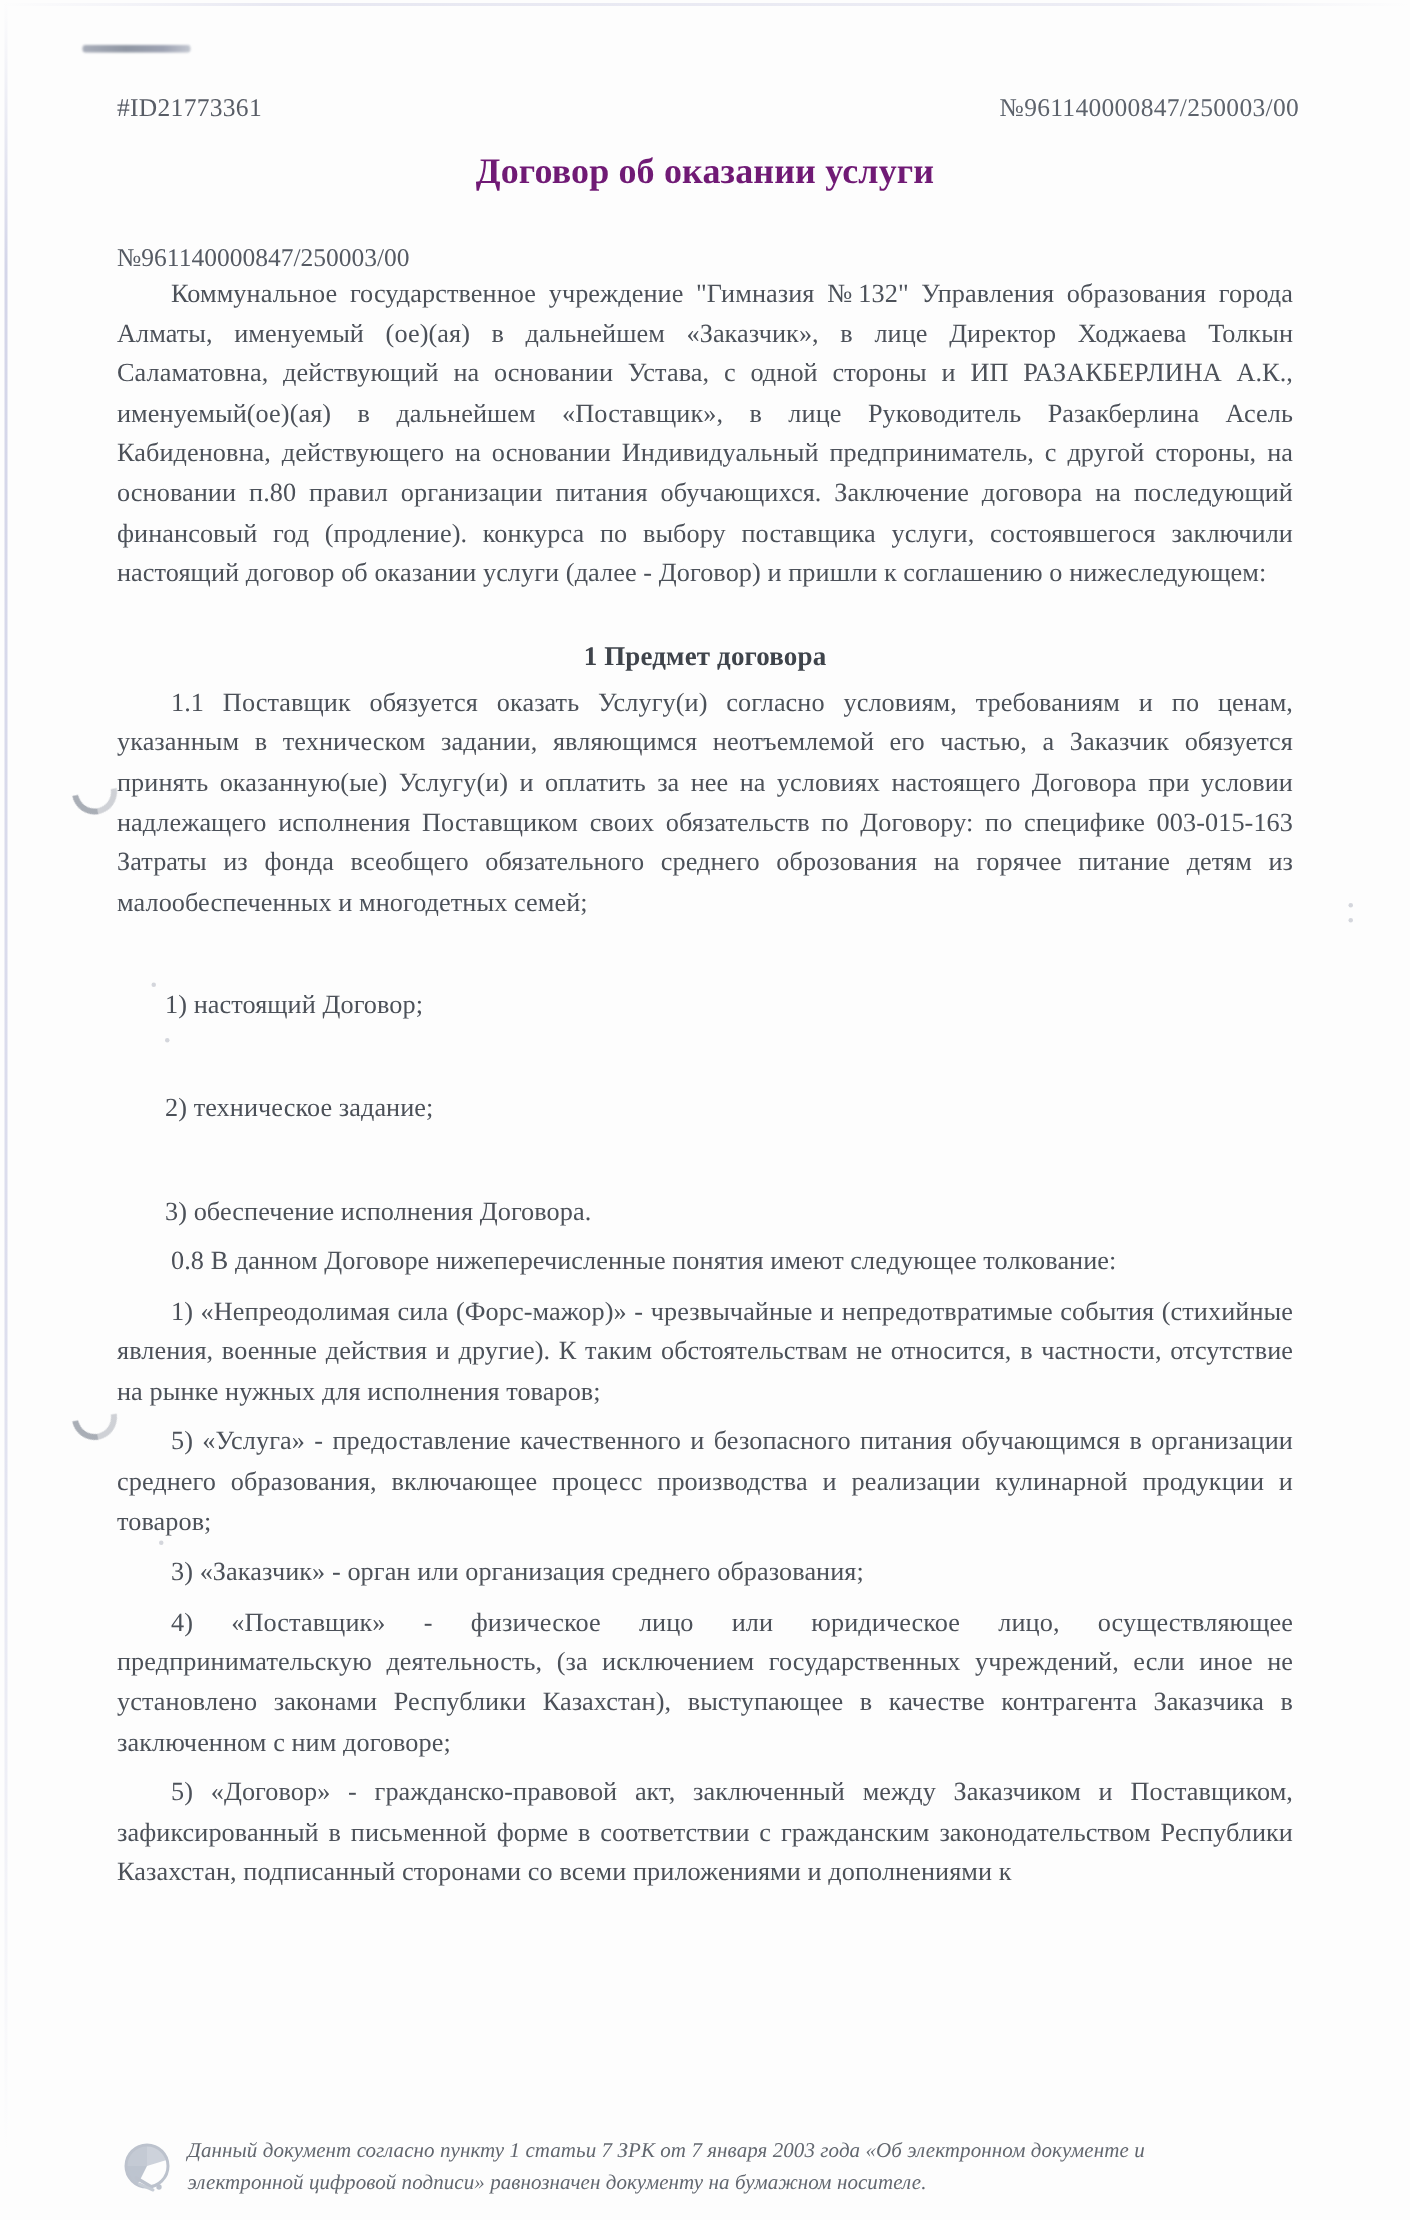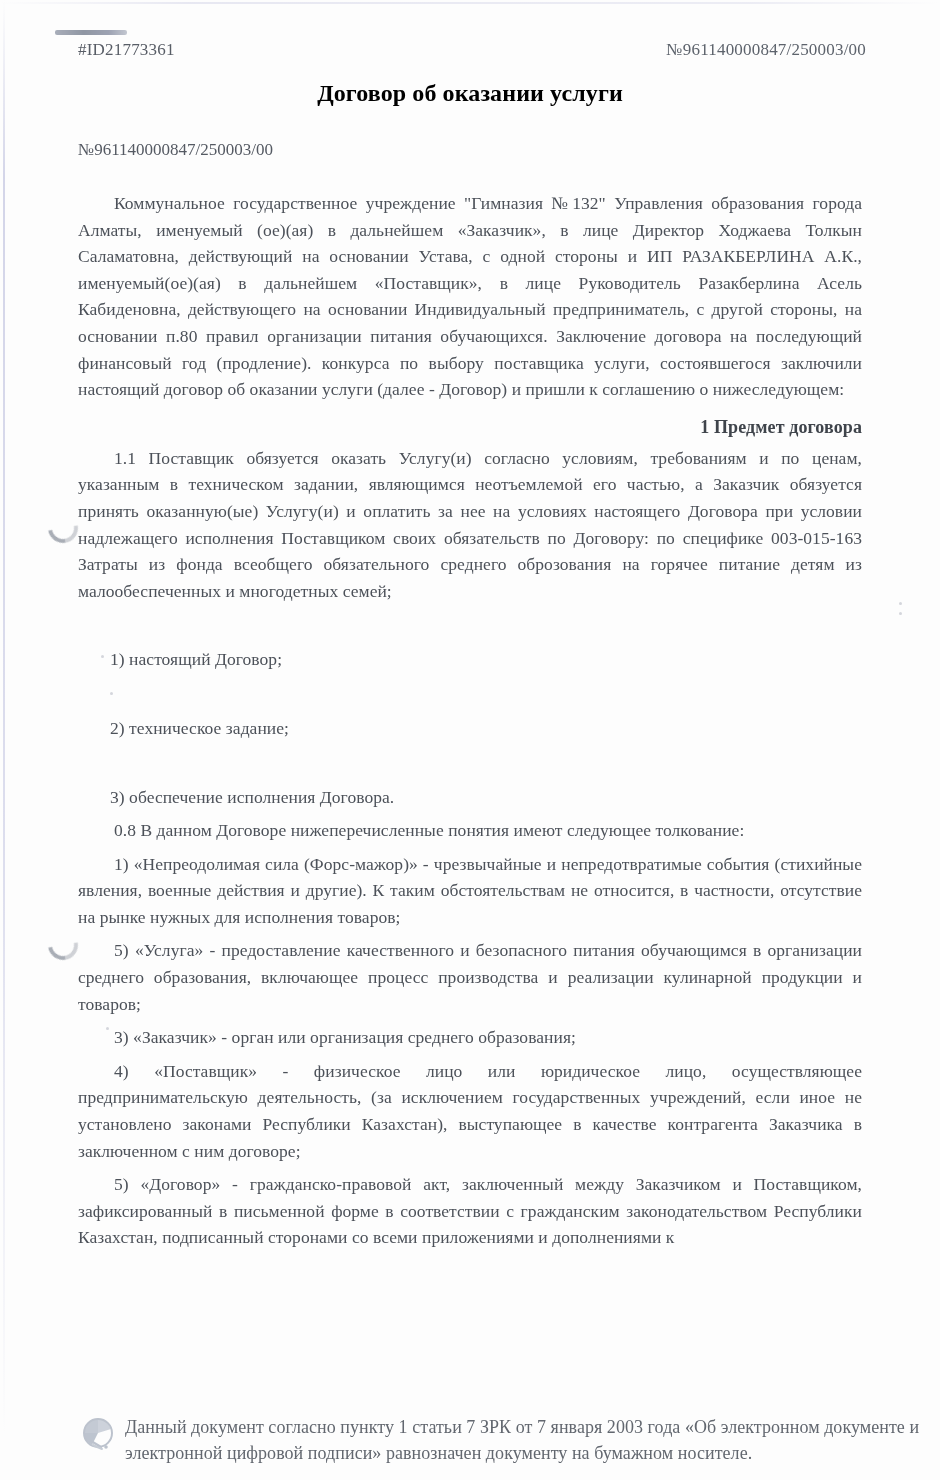--- a/index.html
+++ b/index.html
@@ -72,70 +72,70 @@
     position: absolute;
     left: 78px;
     top: 0;
     width: 784px;
   }
 
   .hdr-row {
     display: flex;
     justify-content: space-between;
     align-items: baseline;
-    padding-top: 40px;
+    padding-top: 62px;
     font-size: 17px;
     letter-spacing: 0.2px;
     color: #585d66;
   }
   .hdr-id { white-space: nowrap; }
   .hdr-num {
     white-space: nowrap;
     margin-right: -4px;
     color: #5d636c;
   }
 
   .doc-title {
     text-align: center;
     font-size: 24px;
     font-weight: bold;
-    color: #000000;
+    color: #701a75;
     margin-top: 20px;
     letter-spacing: 0.1px;
   }
 
   .contract-no {
     margin-top: 33px;
     font-size: 17px;
     color: #555a63;
   }
 
   p.body-par {
     margin: 0;
     font-size: 17.5px;
     line-height: 1.52;
     text-align: justify;
     text-indent: 36px;
     color: #4c5159;
     letter-spacing: 0.05px;
   }
-  p.preamble { margin-top: 30px; }
+  p.preamble { }
   p.clause { margin-top: 7px; }
   p.listitem {
     margin-top: 42px;
     text-indent: 32px;
     text-align: left;
   }
 
   .section-head {
-    text-align: right;
+    text-align: center;
     font-weight: bold;
     font-size: 18px;
     color: #3f444b;
-    margin-top: 14px;
+    margin-top: 32px;
     letter-spacing: 0.1px;
   }
 
   
   .footer {
     position: absolute;
     left: 78px;
     bottom: 14px;
     width: 800px;
     display: flex;
@@ -144,25 +144,26 @@
   .seal {
     position: relative;
     flex: 0 0 auto;
     width: 40px;
     height: 40px;
     margin-right: 7px;
     margin-top: 2px;
   }
   .seal svg { display: block; }
   .footer-text {
-    font-size: 18px;
+    font-size: 14px;
     line-height: 1.45;
     color: #62676f;
     letter-spacing: 0.05px;
     padding-top: 2px;
+    font-style: italic;
   }
   .footer-text div { white-space: nowrap; }
 
   
   .speck {
     position: absolute;
     background: #b9bdc6;
     border-radius: 50%;
     opacity: 0.6;
   }

